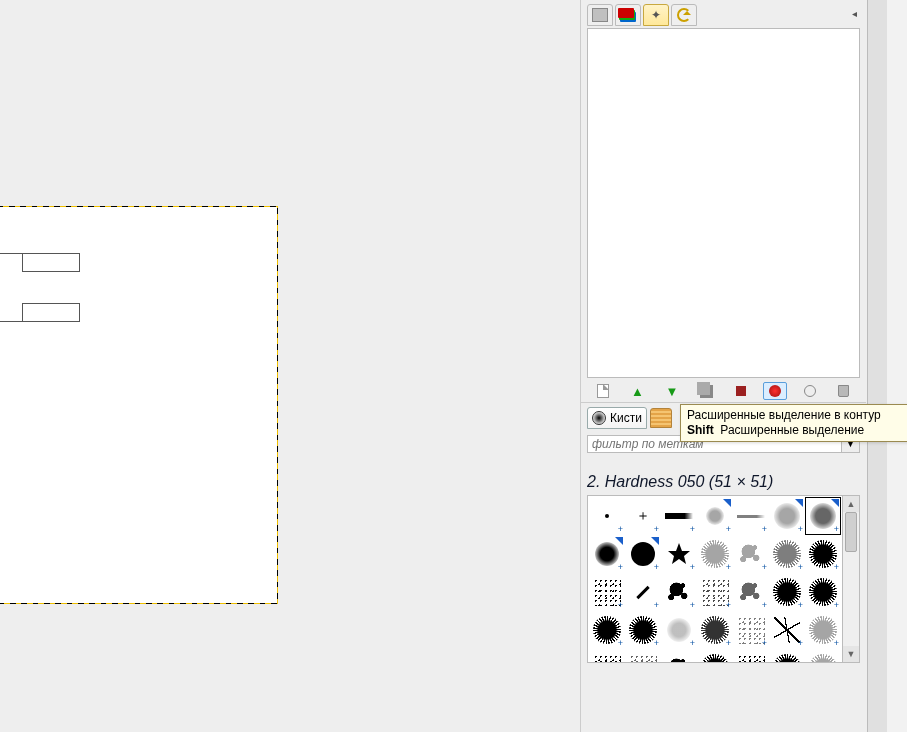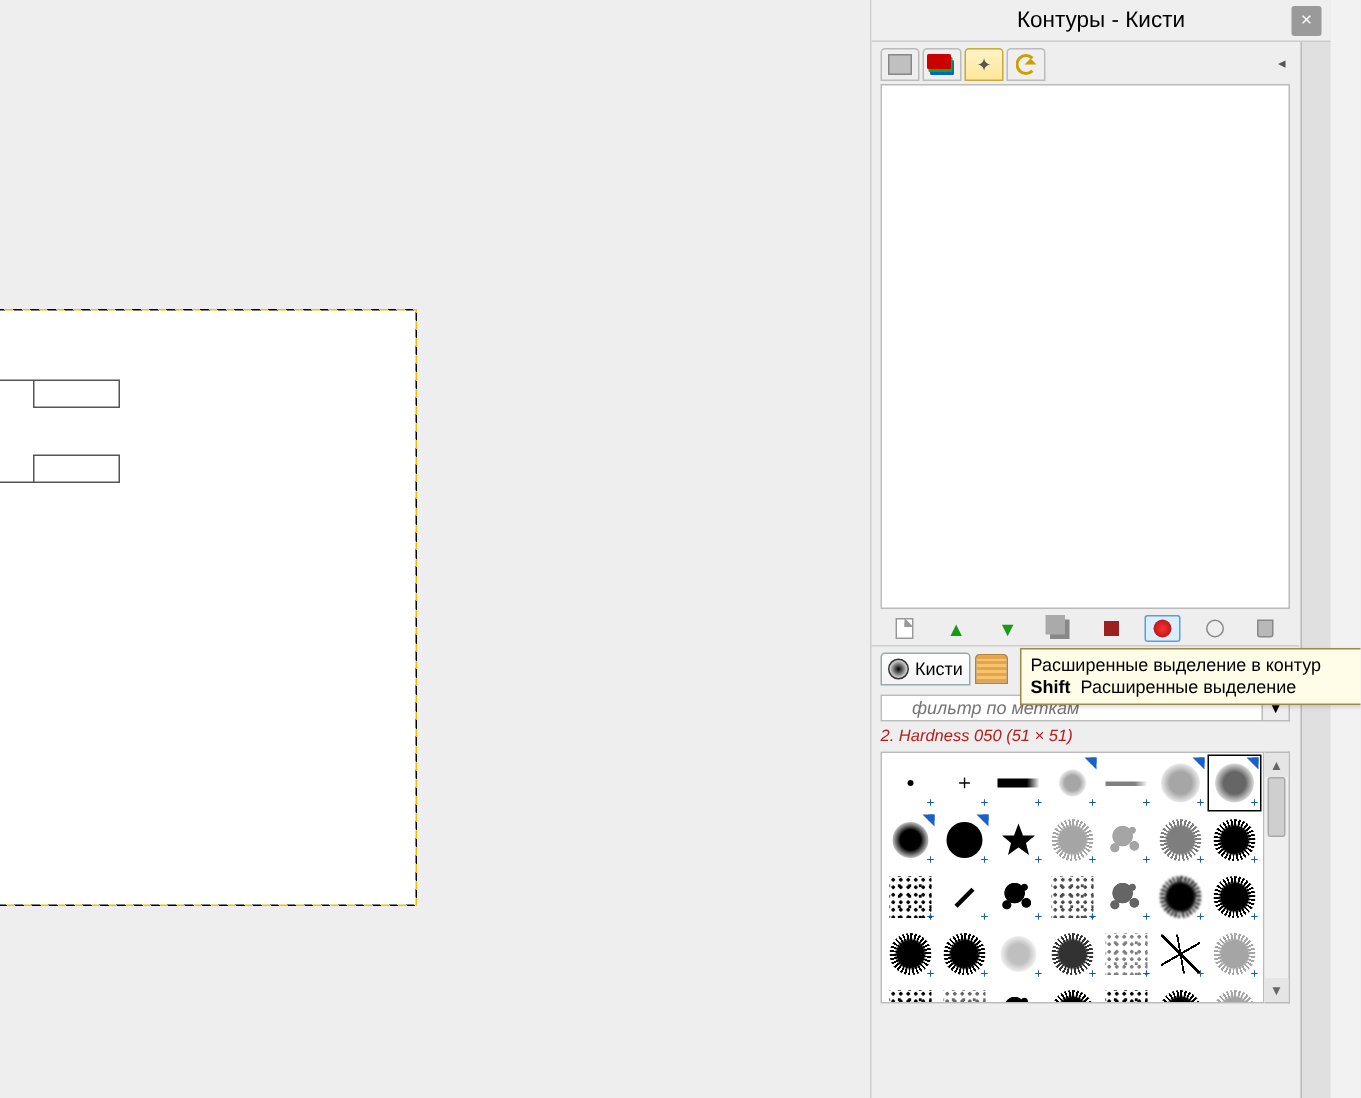--- a/index.html
+++ b/index.html
@@ -193,25 +193,25 @@
     margin-top: 6px;
     display:flex; align-items:center;
   }
   .filter-inp {
     flex:1;
     height: 18px;
     font-style: italic;
     color:#777;
     background:#fff;
     border:1px solid #bbb;
-    padding: 0 20px;
+    padding: 0 4px;
     font-size: 12px;
   }
   .dd-arrow { width: 18px; height:18px; border:1px solid #bbb; border-left:none; background:#eee; display:flex;align-items:center;justify-content:center;font-size:9px;}
-  .brush-info { font-size: 11px; color:#b91c1c; margin-top: 4px; font-style: italic;}
+  .brush-info { font-size: 16px; color:#0f172a; margin-top: 20px; font-style: italic;}
 
   .brush-grid-wrap { display:flex; margin-top:4px;}
   .brush-grid {
     flex:1;
     background:#fff;
     border:1px solid #bbb;
     padding: 1px;
     display: grid;
     grid-template-columns: repeat(7, 1fr);
     grid-auto-rows: 38px;
@@ -299,24 +299,20 @@
   <div class="selection-box">
     <div class="inner-sel4"></div>
     <div class="inner-sel2"></div>
     <div class="inner-sel3"></div>
   </div>
 </div>
 
 <div class="right-col">
   <div class="vstrip"></div>
 
-  <div class="dock-title">
-    <span>Контуры - Кисти</span>
-    <div class="close-btn">×</div>
-  </div>
 
   <div class="panel" style="width: 285px;">
     <div class="tab-strip">
       <div class="tab">
           <span class="layers-ico"></span>
         </div>
       <div class="tab">
           <span class="layers-ico-red">
             <span class="layers-ico-red2"></span>
           </span>

